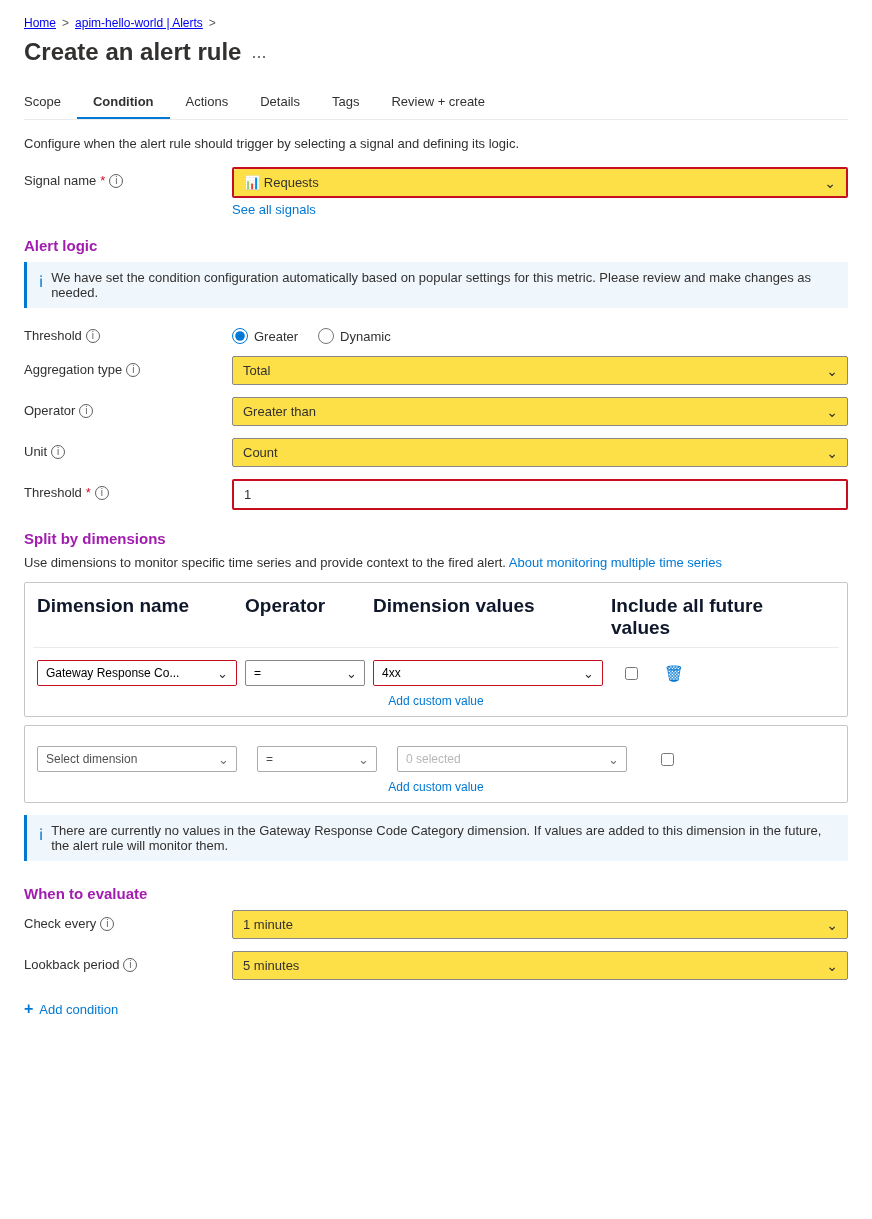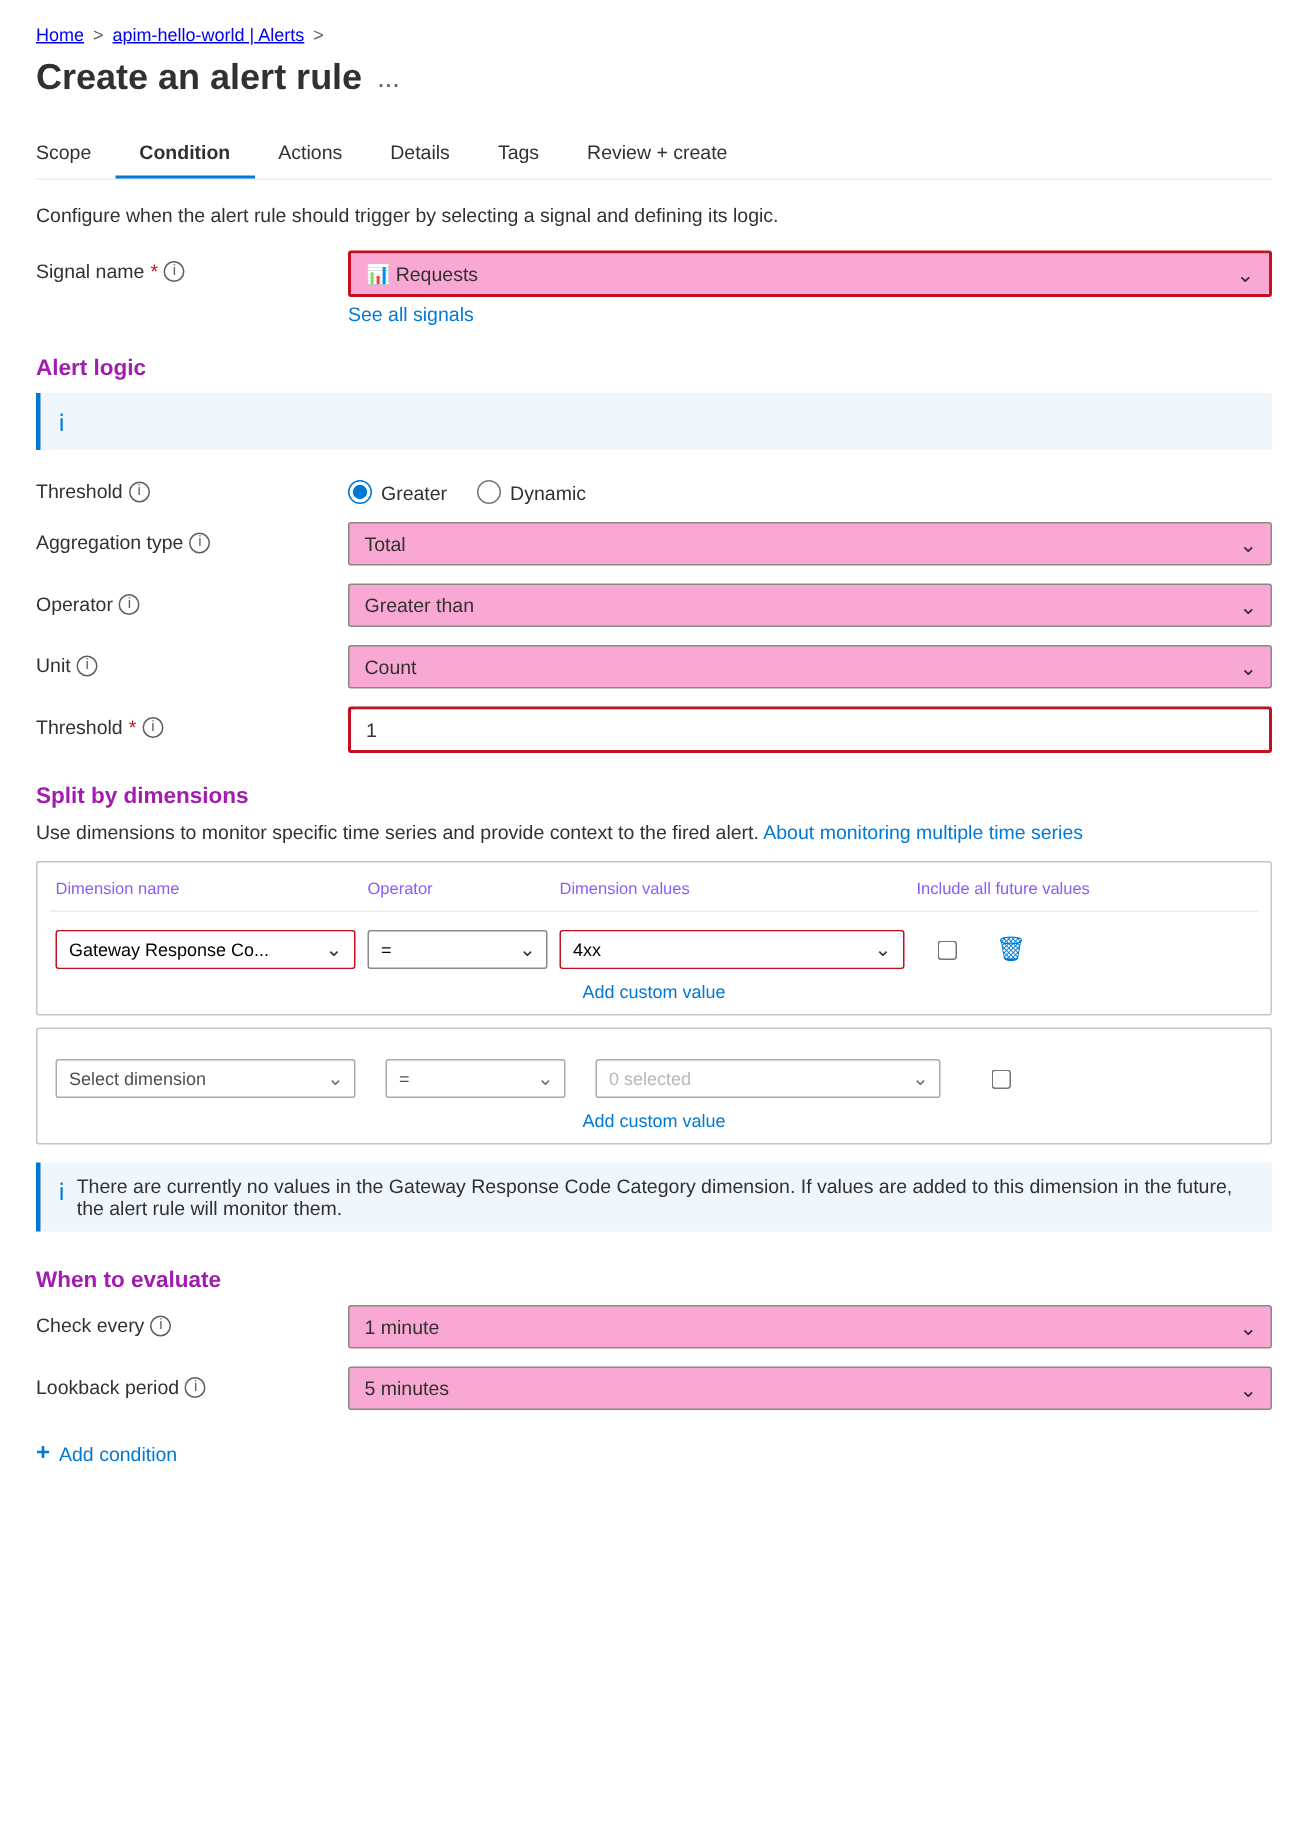--- a/index.html
+++ b/index.html
@@ -95,21 +95,21 @@
       width: 100%;
     }
     .select-wrapper select {
       width: 100%;
       padding: 6px 32px 6px 10px;
       border: 1px solid #8a8886;
       border-radius: 2px;
       font-size: 13px;
       color: #323130;
       appearance: none;
-      background: #f9a8d4;
+      background: #fde047;
       cursor: pointer;
     }
     .select-wrapper::after {
       content: '⌄';
       position: absolute;
       right: 10px;
       top: 50%;
       transform: translateY(-50%);
       font-size: 14px;
       color: #323130;
@@ -211,23 +211,23 @@
       border: 1px solid #c8c6c4;
       border-radius: 2px;
       padding: 8px;
       margin-bottom: 8px;
     }
     .dim-header-row {
       display: grid;
       grid-template-columns: 200px 120px 230px 160px 30px;
       gap: 8px;
       padding: 4px 4px 8px 4px;
-      font-size: 11px;
-      font-weight: 400;
-      color: #8b5cf6;
+      font-size: 19px;
+      font-weight: 700;
+      color: #0f172a;
       border-bottom: 1px solid #edebe9;
       margin-bottom: 8px;
     }
     .dim-data-row {
       display: grid;
       grid-template-columns: 200px 120px 230px 40px 30px;
       gap: 8px;
       align-items: center;
       padding: 4px;
     }
@@ -353,20 +353,21 @@
       </select>
     </div>
     <a href="#" class="see-signals-link">See all signals</a>
   </div>
 </div>
 
 <div class="section-title">Alert logic</div>
 
 <div class="info-box">
   <span class="info-icon-blue">ℹ</span>
+  <span>We have set the condition configuration automatically based on popular settings for this metric. Please review and make changes as needed.</span>
 </div>
 
 <div class="form-row">
   <div class="form-label">
     <span>Threshold</span>
     <span class="info-icon">i</span>
   </div>
   <div class="form-control">
     <div class="radio-group">
       <label class="radio-option">

